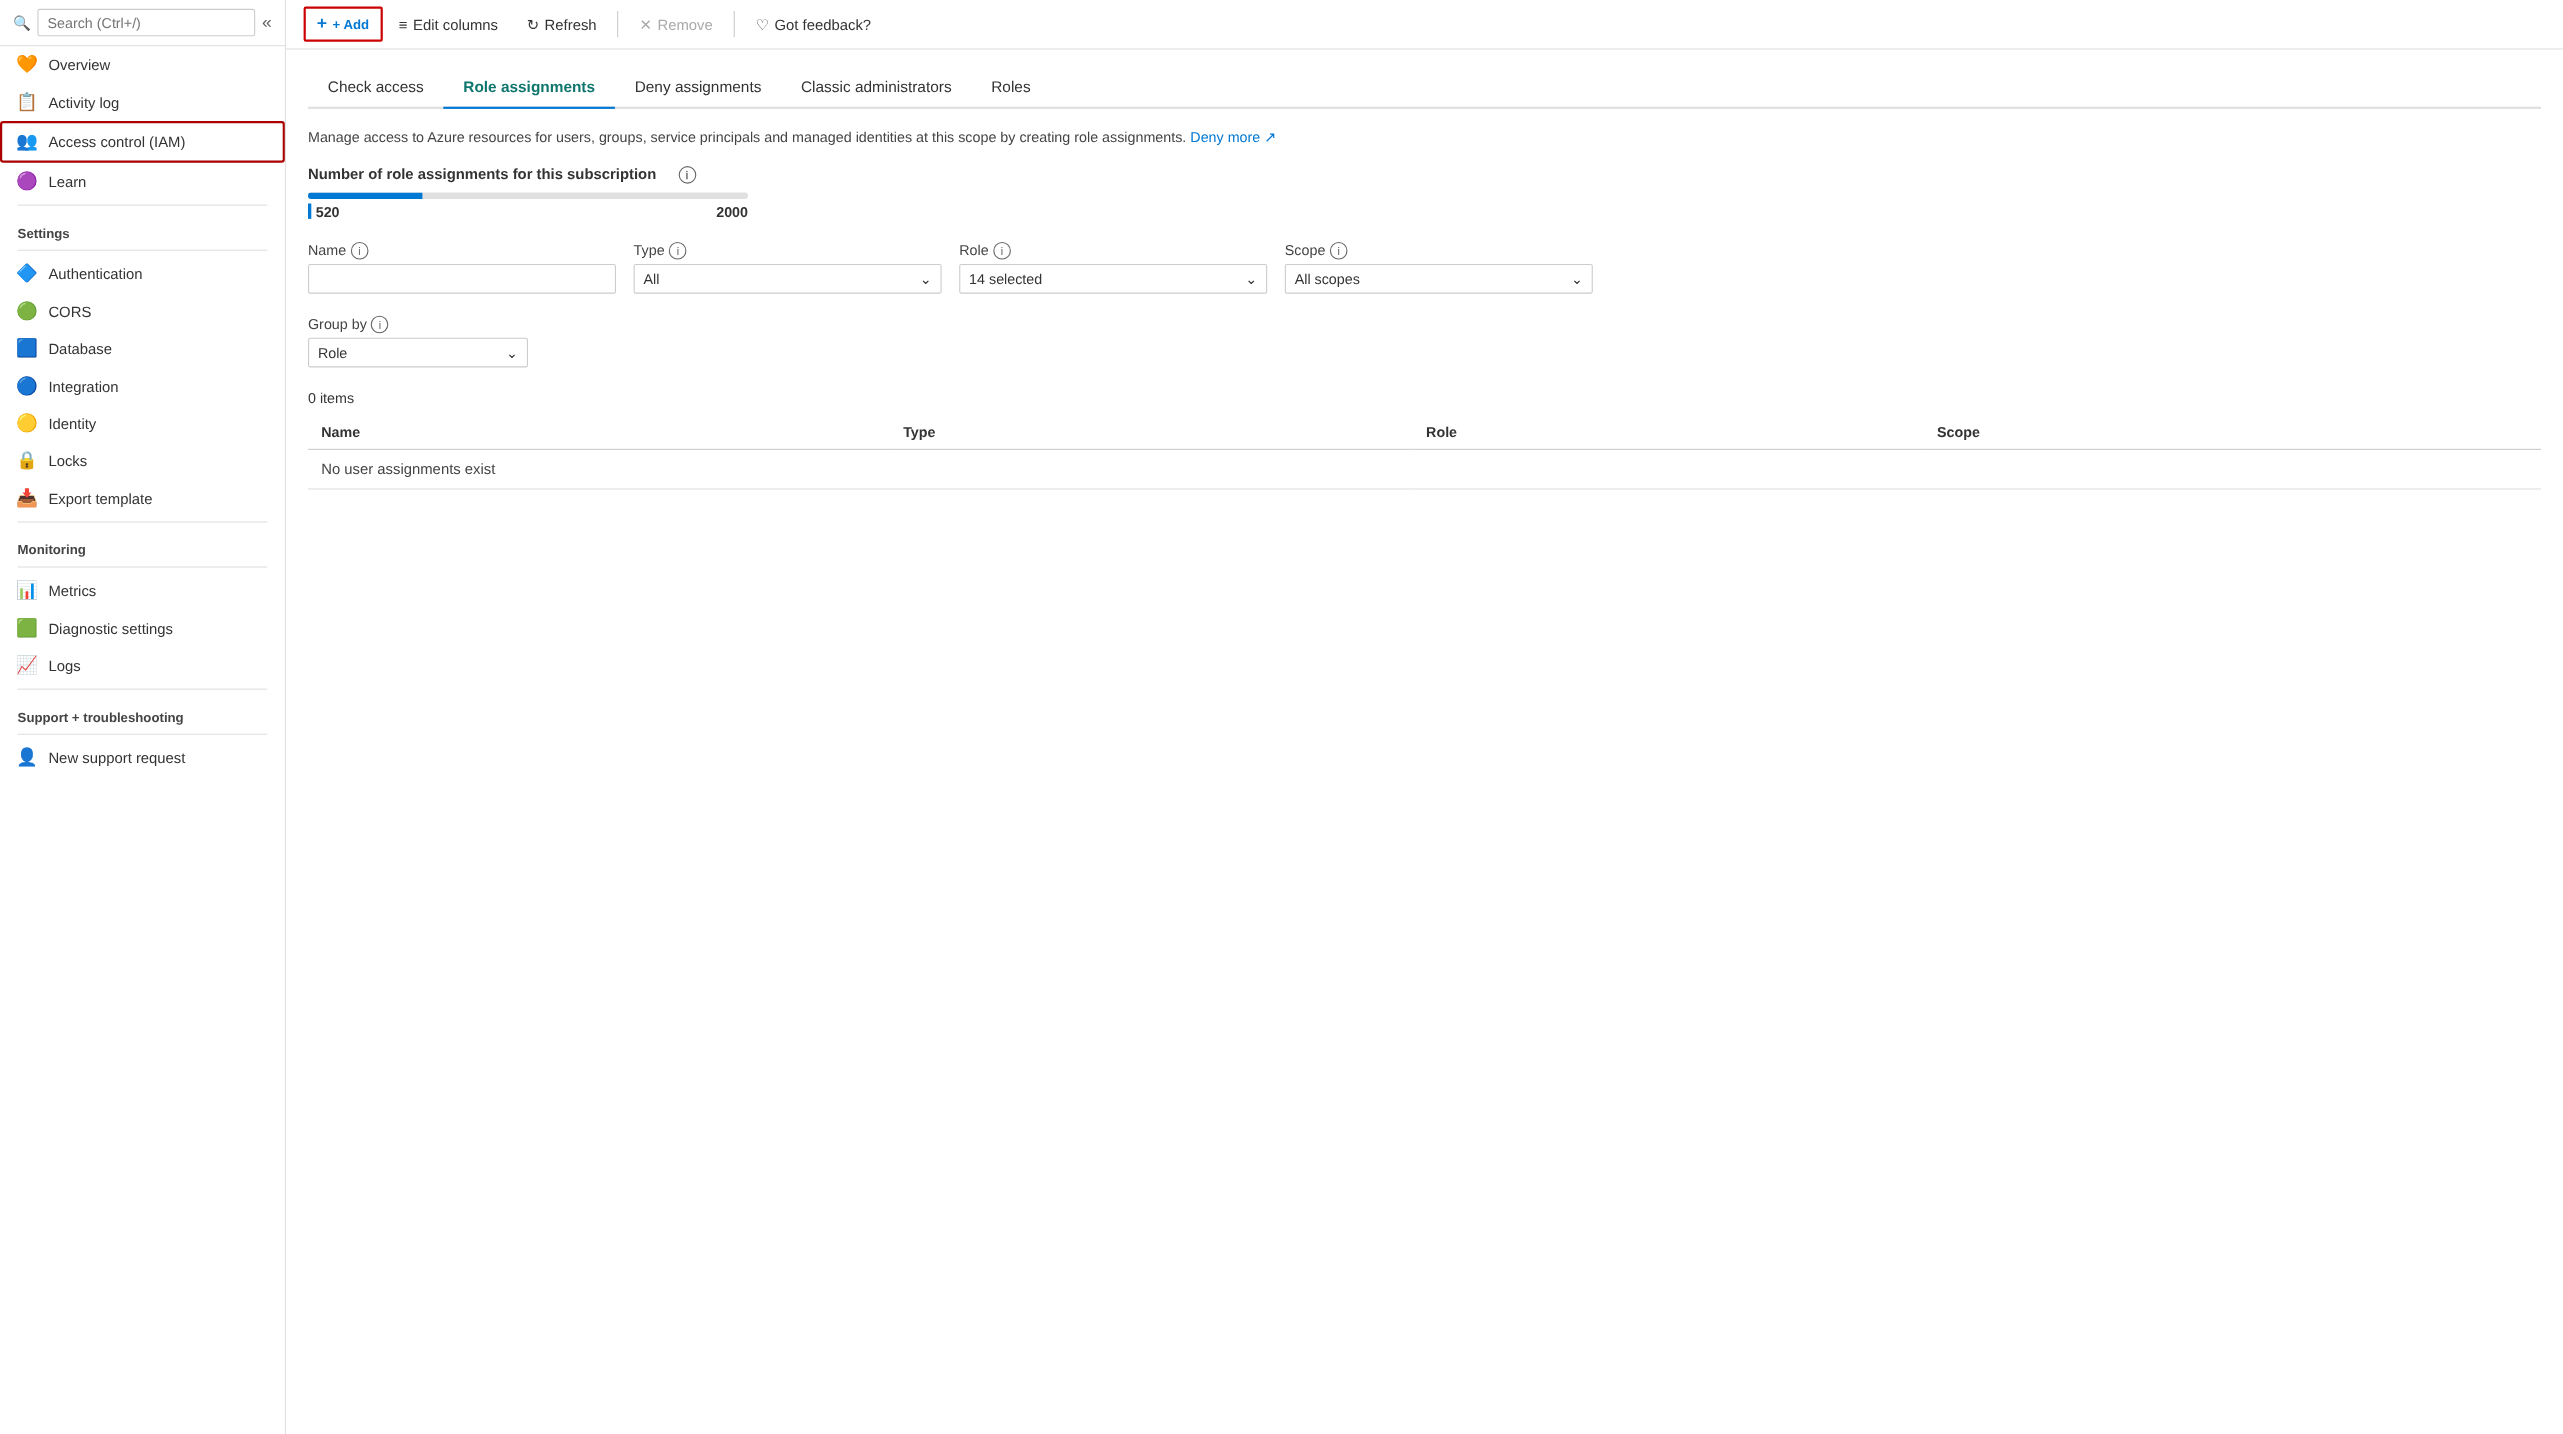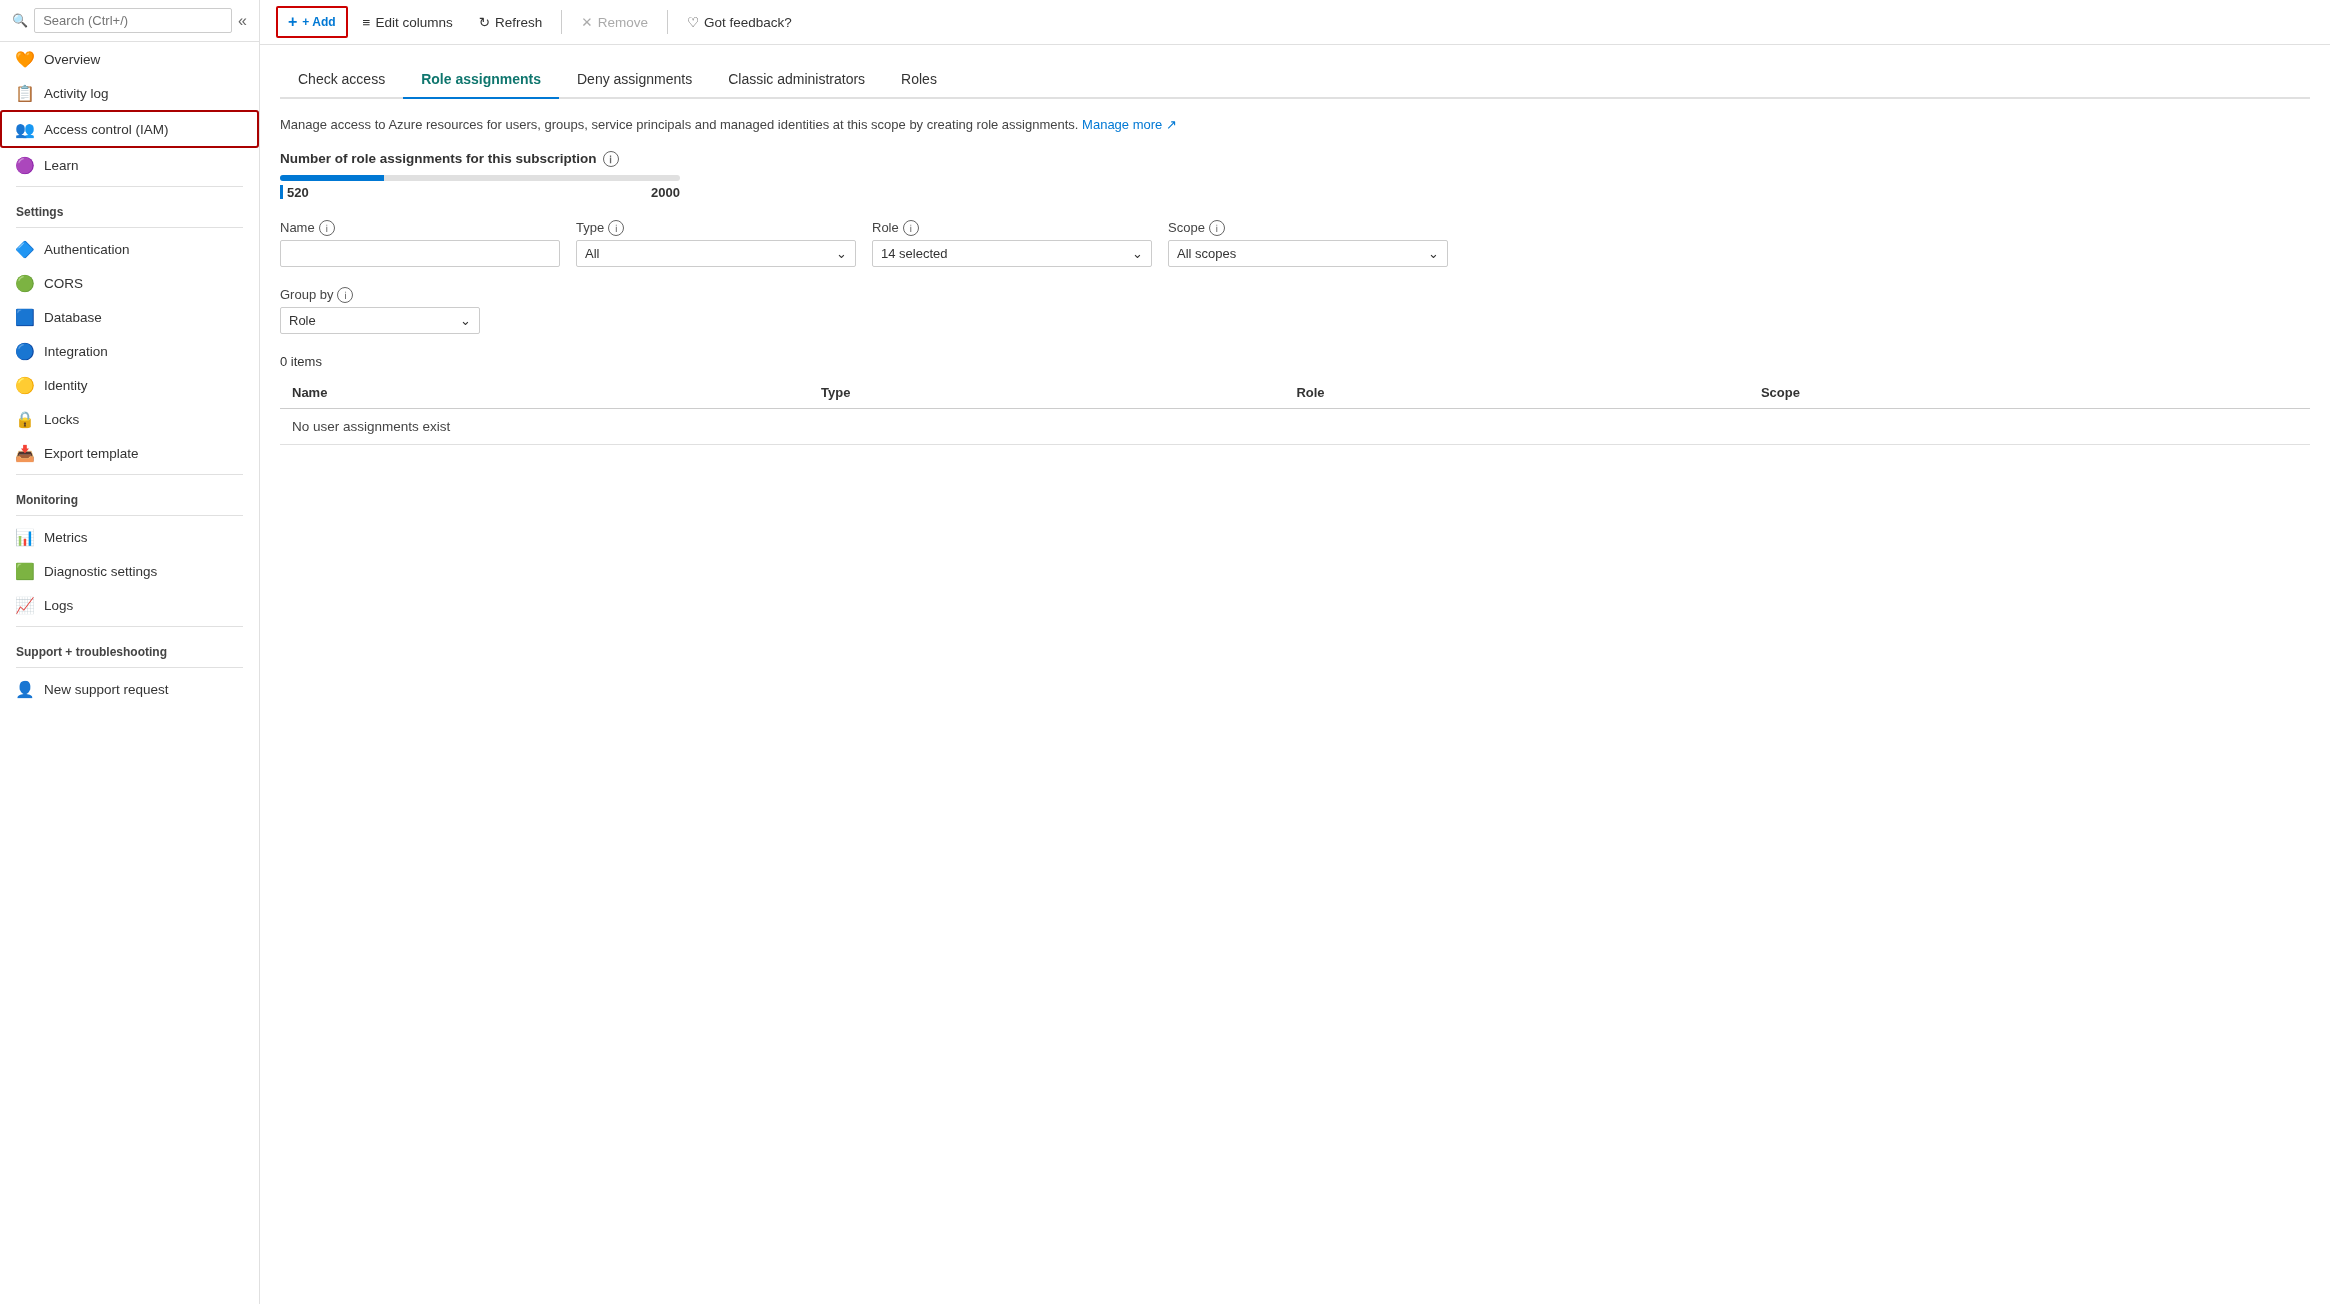--- a/index.html
+++ b/index.html
@@ -160,21 +160,21 @@
     
     .progress-section {
       margin-bottom: 20px;
     }
     .progress-title {
       font-size: 13.5px;
       font-weight: 600;
       margin-bottom: 8px;
       display: flex;
       align-items: center;
-      gap: 6px;
+      gap: 20px;
     }
     .info-icon {
       display: inline-flex;
       align-items: center;
       justify-content: center;
       width: 16px;
       height: 16px;
       border: 1px solid #666;
       border-radius: 50%;
       font-size: 10px;
@@ -441,21 +441,21 @@
         <span>Classic administrators</span>
       </div>
       <div class="tab">
         <span>Roles</span>
       </div>
     </div>
 
     <p class="description">
       <span>Manage access to Azure resources for users, groups, service principals and managed identities at this scope by creating role assignments.</span>
       <a href="#">
-        <span>Manage more</span> ↗
+        <span>Deny more</span> ↗
       </a>
     </p>
 
     <div class="progress-section">
       <div class="progress-title">
         <span>Number of role assignments for this subscription</span>
         <span class="info-icon">ℹ</span>
       </div>
       <div class="progress-bar-container">
         <div class="progress-bar-bg">

